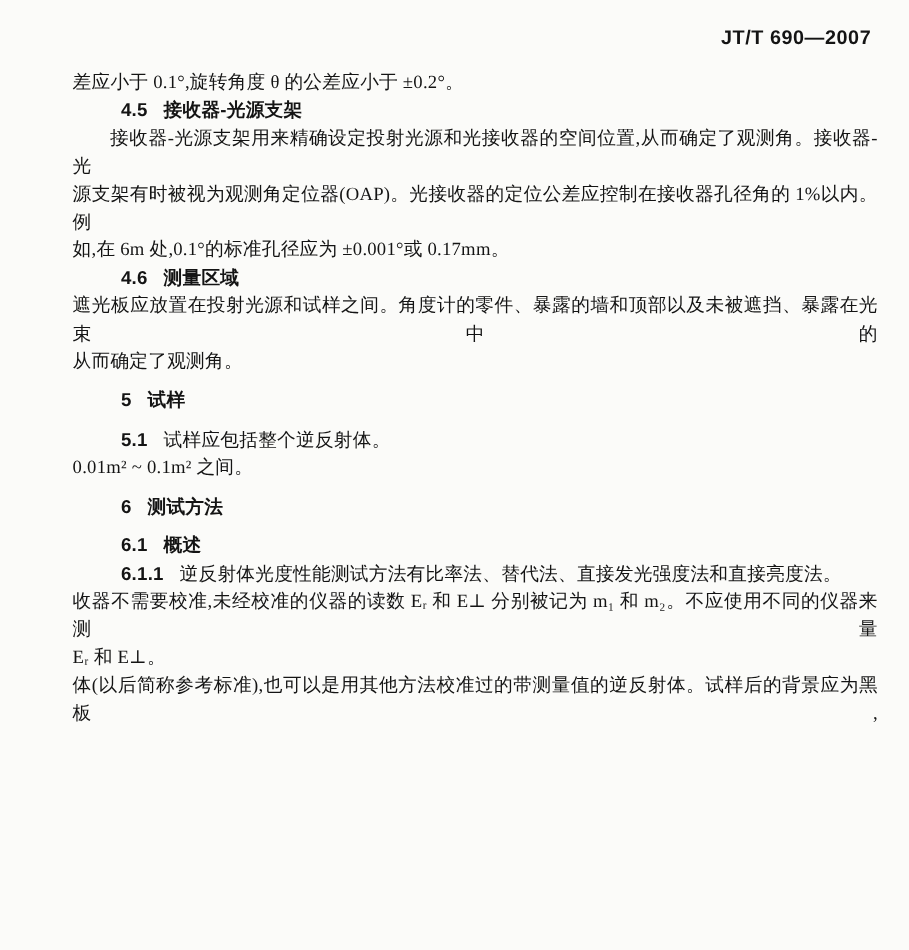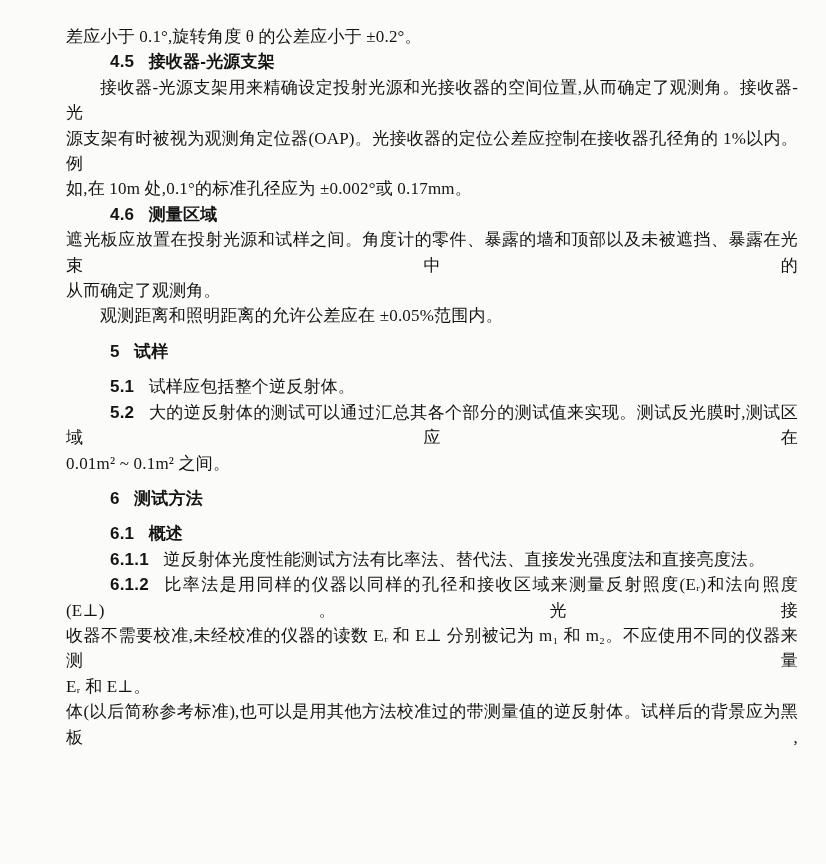--- a/index.html
+++ b/index.html
@@ -44,35 +44,33 @@
     font-family: "Liberation Sans", "DejaVu Sans", sans-serif;
     font-weight: 700;
     margin-right: 0.85em;
     margin-left: 44px;
   }
 </style>
 </head>
 <body>
 
 <div class="page">
+  <div class="std-no">JT/T 690—2007</div>
   <div id="doc-lines">
       <div class="l "><span>差应小于 0.1°,旋转角度 θ 的公差应小于 ±0.2°。</span></div>
       <div class="l h"><span class="num">4.5</span><span>接收器-光源支架</span></div>
       <div class="l ind fill"><span>接收器-光源支架用来精确设定投射光源和光接收器的空间位置,从而确定了观测角。接收器-光</span></div>
       <div class="l fill"><span>源支架有时被视为观测角定位器(OAP)。光接收器的定位公差应控制在接收器孔径角的 1%以内。例</span></div>
-      <div class="l "><span>如,在 10m 处,0.1°的标准孔径应为 ±0.002°或 0.17mm。</span></div>
+      <div class="l "><span>如,在 6m 处,0.1°的标准孔径应为 ±0.001°或 0.17mm。</span></div>
       <div class="l h"><span class="num">4.6</span><span>测量区域</span></div>
       <div class="l fill"><span>遮光板应放置在投射光源和试样之间。角度计的零件、暴露的墙和顶部以及未被遮挡、暴露在光束中的</span></div>
       <div class="l "><span>从而确定了观测角。</span></div>
-      <div class="l ind"><span>观测距离和照明距离的允许公差应在 ±0.05%范围内。</span></div>
       <div class="l h sec"><span class="num">5</span><span>试样</span></div>
       <div class="l "><span class="num">5.1</span><span>试样应包括整个逆反射体。</span></div>
-      <div class="l fill"><span class="num">5.2</span><span>大的逆反射体的测试可以通过汇总其各个部分的测试值来实现。测试反光膜时,测试区域应在</span></div>
       <div class="l "><span>0.01m² ~ 0.1m² 之间。</span></div>
       <div class="l h sec"><span class="num">6</span><span>测试方法</span></div>
       <div class="l h sec2"><span class="num">6.1</span><span>概述</span></div>
       <div class="l "><span class="num">6.1.1</span><span>逆反射体光度性能测试方法有比率法、替代法、直接发光强度法和直接亮度法。</span></div>
-      <div class="l fill"><span class="num">6.1.2</span><span>比率法是用同样的仪器以同样的孔径和接收区域来测量反射照度(Eᵣ)和法向照度(E⊥)。光接</span></div>
       <div class="l fill"><span>收器不需要校准,未经校准的仪器的读数 Eᵣ 和 E⊥ 分别被记为 m₁ 和 m₂。不应使用不同的仪器来测量</span></div>
       <div class="l "><span>Eᵣ 和 E⊥。</span></div>
       <div class="l fill"><span>体(以后简称参考标准),也可以是用其他方法校准过的带测量值的逆反射体。试样后的背景应为黑板,</span></div>
     </div>
 </div>
 
 </body></html>

